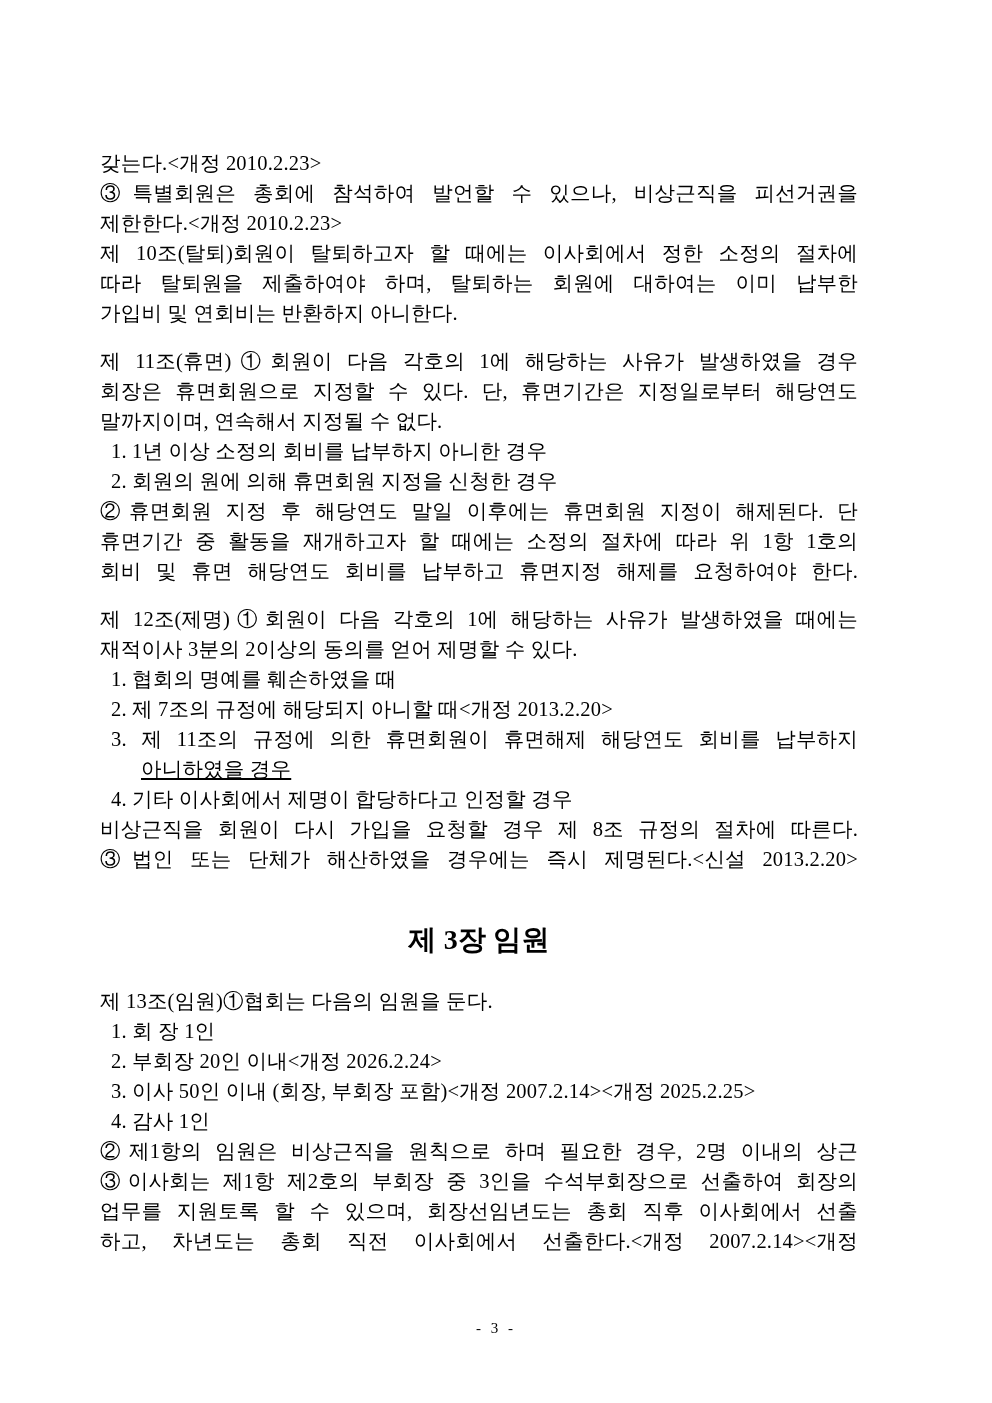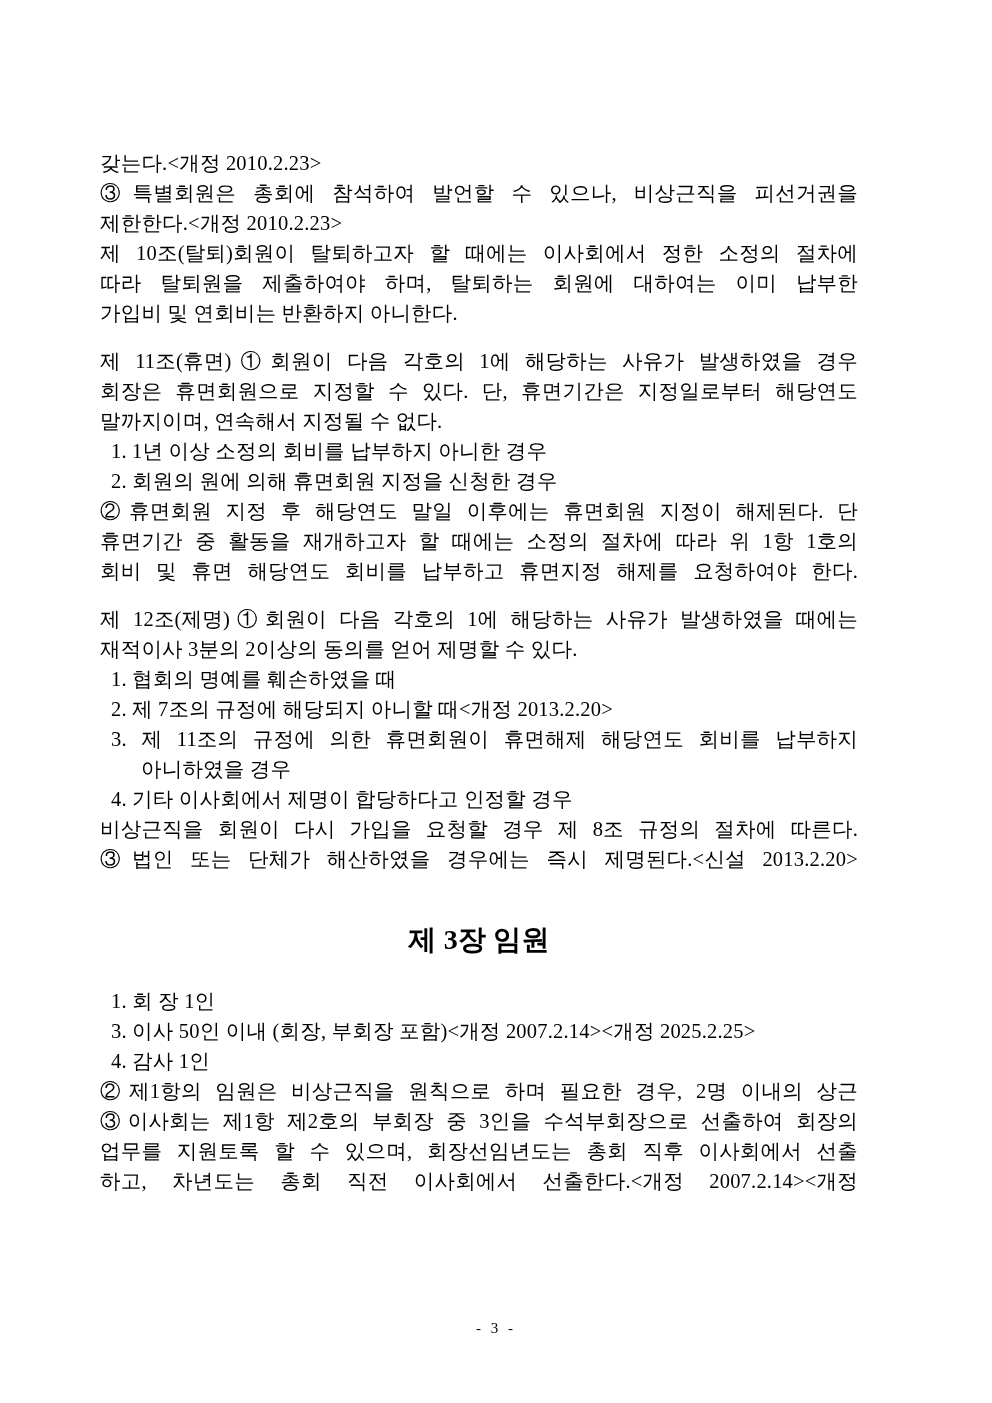--- a/index.html
+++ b/index.html
@@ -30,21 +30,21 @@
     text-align: justify;
     text-align-last: justify;
   }
   .l-item { padding-left: 11px; }
   .l-item-justify {
     padding-left: 11px;
     text-align: justify;
     text-align-last: justify;
     font-family: Liberation Serif, serif;
   }
-  .l-item-cont { padding-left: 41px; }
+  .l-item-cont { padding-left: 41px; text-decoration: underline; }
   .l-heading {
     font-weight: 700;
     font-size: 28px;
     line-height: 40px;
     text-align: center;
     text-align-last: center;
   }
   .l-blank-s { height: 18px; }
   .l-blank-m { height: 26px; }
   .l-blank-l { height: 46px; }
@@ -85,21 +85,23 @@
       <div class="line l-item">1. 협회의 명예를 훼손하였을 때</div>
       <div class="line l-item">2. 제 7조의 규정에 해당되지 아니할 때&lt;개정 2013.2.20&gt;</div>
       <div class="line l-item-justify">3. 제 11조의 규정에 의한 휴면회원이 휴면해제 해당연도 회비를 납부하지</div>
       <div class="line l-item-cont">아니하였을 경우</div>
       <div class="line l-item">4. 기타 이사회에서 제명이 합당하다고 인정할 경우</div>
       <div class="line l-justify">비상근직을 회원이 다시 가입을 요청할 경우 제 8조 규정의 절차에 따른다.</div>
       <div class="line l-justify">③법인 또는 단체가 해산하였을 경우에는 즉시 제명된다.&lt;신설 2013.2.20&gt;</div>
       <div class="line l-blank-l"></div>
       <div class="line l-heading">제 3장 임원</div>
       <div class="line l-blank-m"></div>
+      <div class="line l-left">제 13조(임원)①협회는 다음의 임원을 둔다.</div>
       <div class="line l-item">1. 회 장 1인</div>
+      <div class="line l-item">2. 부회장 20인 이내&lt;개정 2026.2.24&gt;</div>
       <div class="line l-item">3. 이사 50인 이내 (회장, 부회장 포함)&lt;개정 2007.2.14&gt;&lt;개정 2025.2.25&gt;</div>
       <div class="line l-item">4. 감사 1인</div>
       <div class="line l-justify">②제1항의 임원은 비상근직을 원칙으로 하며 필요한 경우, 2명 이내의 상근</div>
       <div class="line l-justify">③이사회는 제1항 제2호의 부회장 중 3인을 수석부회장으로 선출하여 회장의</div>
       <div class="line l-justify">업무를 지원토록 할 수 있으며, 회장선임년도는 총회 직후 이사회에서 선출</div>
       <div class="line l-justify">하고, 차년도는 총회 직전 이사회에서 선출한다.&lt;개정 2007.2.14&gt;&lt;개정</div>
     </div>
   <div class="footer">- 3 -</div>
 </div>
 

